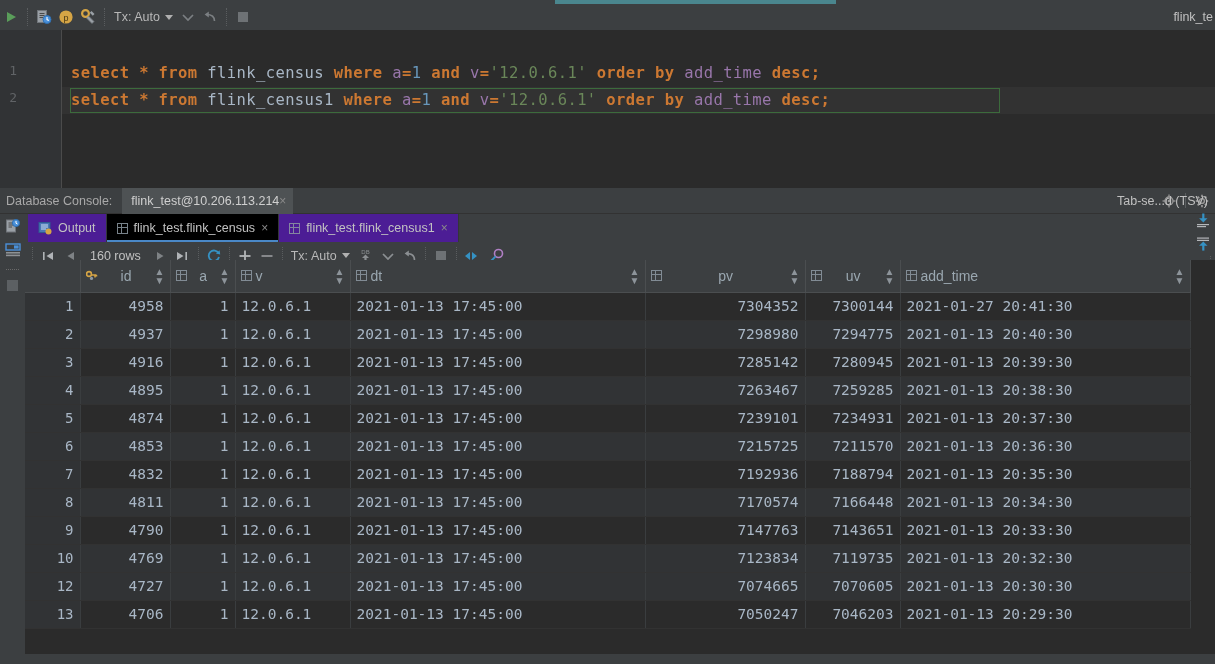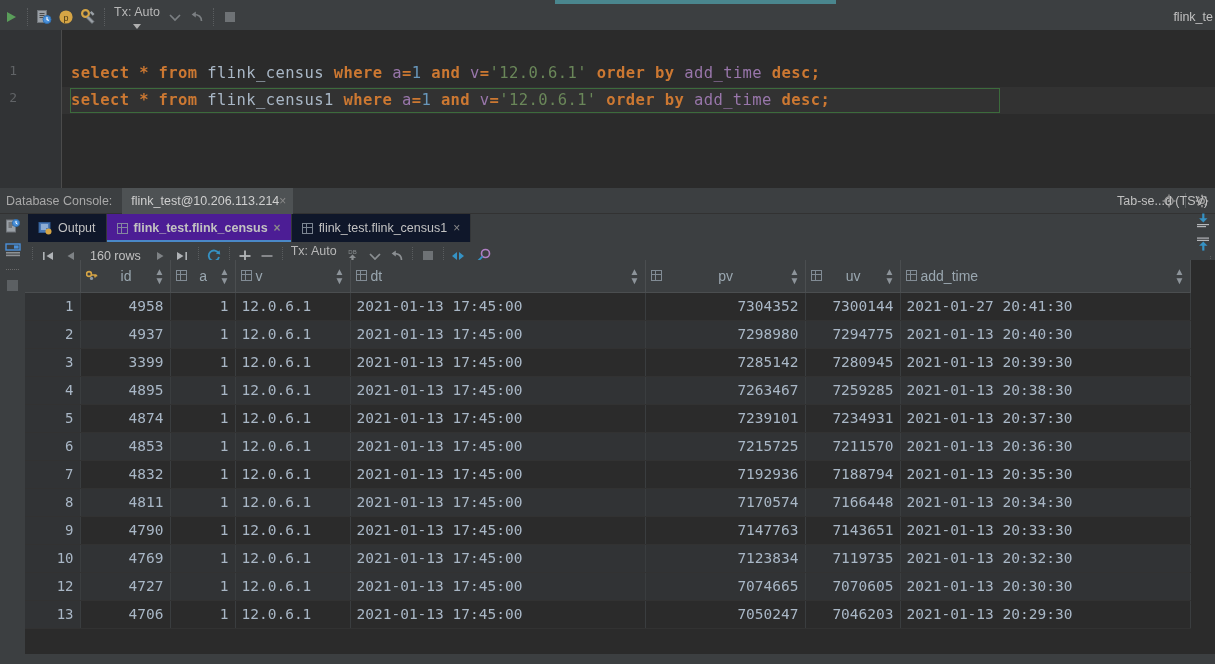--- a/index.html
+++ b/index.html
@@ -26,21 +26,21 @@
   .tb-sep {
     width: 1px; height: 18px; margin: 0 5px;
     border-left: 1px dotted #5a5d5f;
   }
   .tb-btn {
     width: 22px; height: 22px; display: flex; align-items: center;
     justify-content: center; flex: 0 0 auto;
   }
   .tx-label {
     font-size: 12.5px; color: #b8b8b8; padding: 0 4px;
-    display: flex; align-items: center; gap: 5px; flex-direction: column;
+    display: flex; align-items: center; gap: 5px;
   }
   .caret-d {
     width: 0; height: 0; border-left: 4px solid transparent;
     border-right: 4px solid transparent; border-top: 5px solid #b0b0b0;
   }
   .title-right {
     position: absolute; right: 0; top: 4px; height: 26px;
     display: flex; align-items: center; padding-right: 2px;
     font-size: 12.5px; color: #c0c0c0;
   }
@@ -100,24 +100,24 @@
   .tabstrip {
     position: absolute; top: 214px; left: 0; width: 1215px; height: 28px;
     background: #3c3f41; display: flex; align-items: stretch;
   }
   .strip-icon {
     width: 28px; display: flex; align-items: center; justify-content: center;
     background: #3c3f41;
   }
   .rtab {
     display: flex; align-items: center; gap: 6px; padding: 0 10px;
-    font-size: 12.5px; color: #c2c2c2; background: #0f172a;
+    font-size: 12.5px; color: #c2c2c2; background: #4c1d95;
     position: relative; border-right: 1px solid #343638;
   }
-  .rtab.active { background: #4c1d95; font-weight: bold; }
+  .rtab.active { background: #000000; }
   .rtab.active::after {
     content: ""; position: absolute; left: 0; right: 0; bottom: 0;
     height: 2px; background: #4a88c7;
   }
 
   
   .restoolbar {
     position: absolute; top: 242px; left: 0; width: 1215px; height: 28px;
     background: #3c3f41; display: flex; align-items: center;
     border-bottom: 1px solid #323232;
@@ -591,21 +591,21 @@
             <td class="num">4937</td>
             <td class="num">1</td>
             <td class="txt">12.0.6.1</td>
             <td class="txt">2021-01-13 17:45:00</td>
             <td class="num">7298980</td>
             <td class="num">7294775</td>
             <td class="txt">2021-01-13 20:40:30</td>
           </tr>
         <tr class="odd">
             <td class="rownum">3</td>
-            <td class="num">3399</td>
+            <td class="num">4916</td>
             <td class="num">1</td>
             <td class="txt">12.0.6.1</td>
             <td class="txt">2021-01-13 17:45:00</td>
             <td class="num">7285142</td>
             <td class="num">7280945</td>
             <td class="txt">2021-01-13 20:39:30</td>
           </tr>
         <tr class="even">
             <td class="rownum">4</td>
             <td class="num">4895</td>

